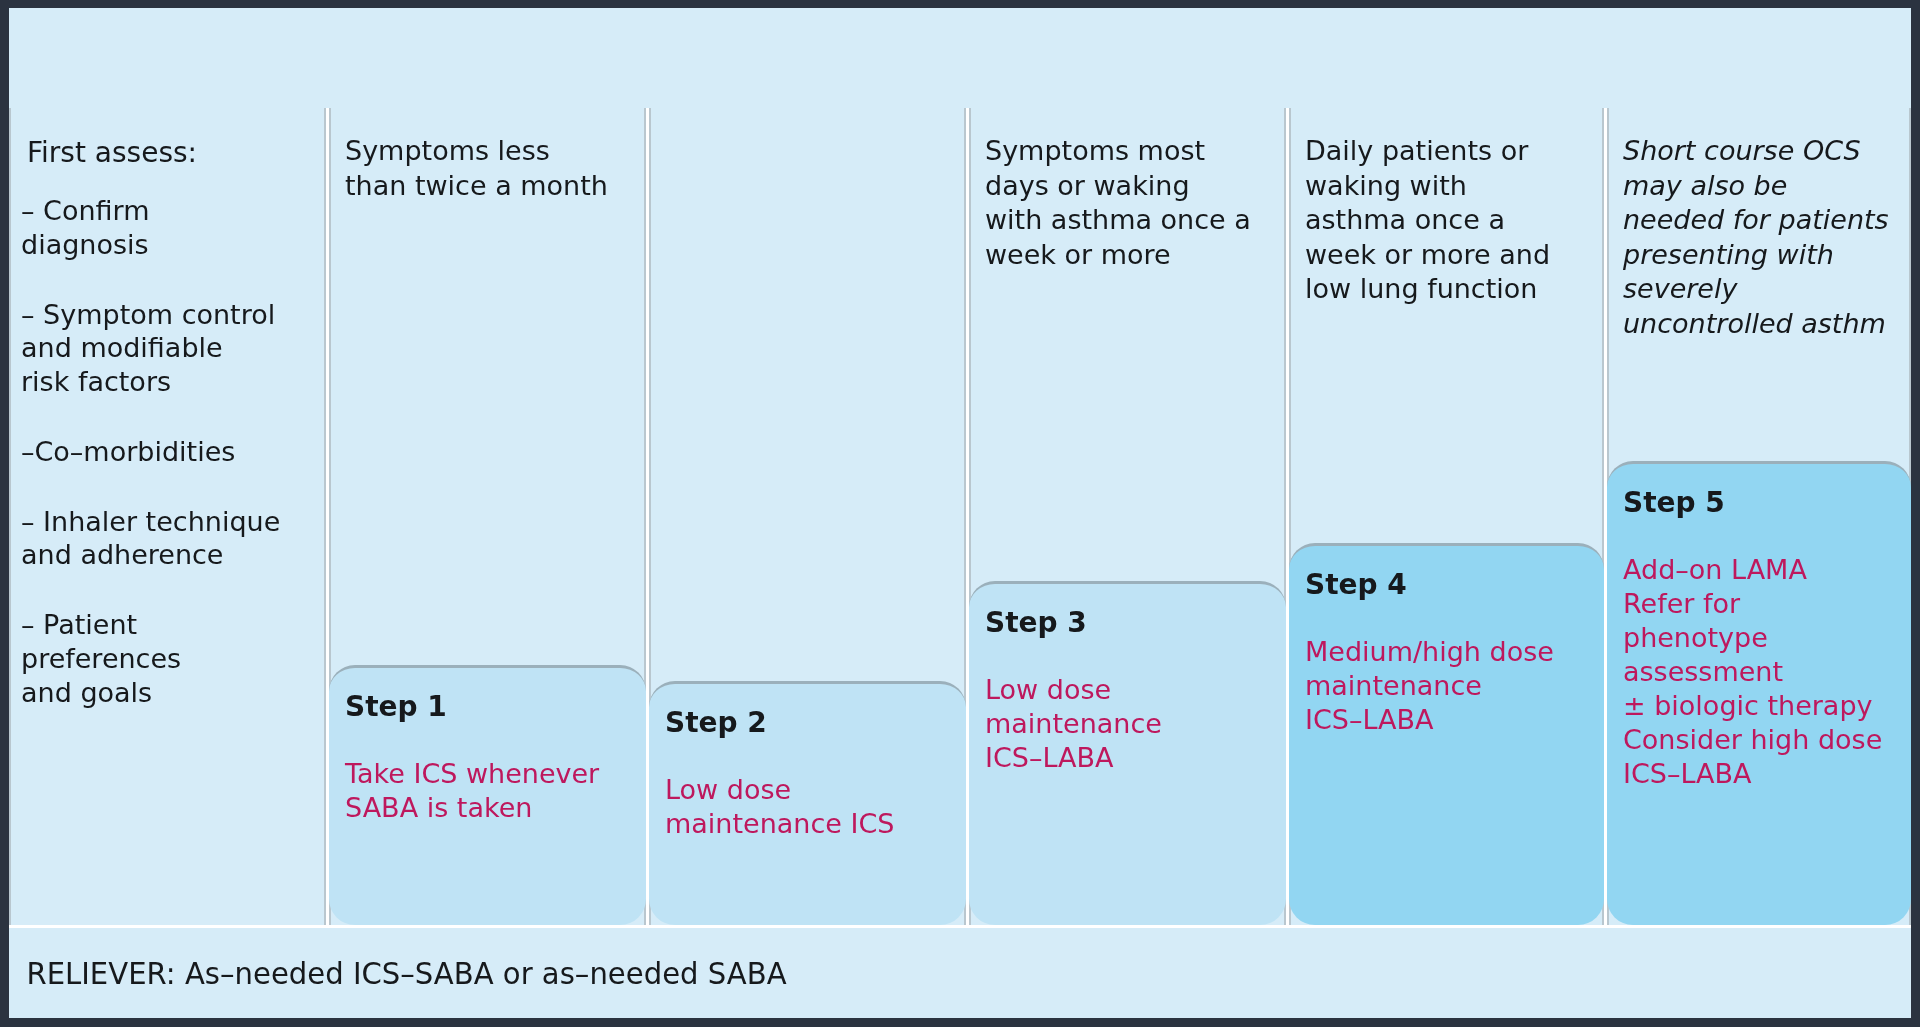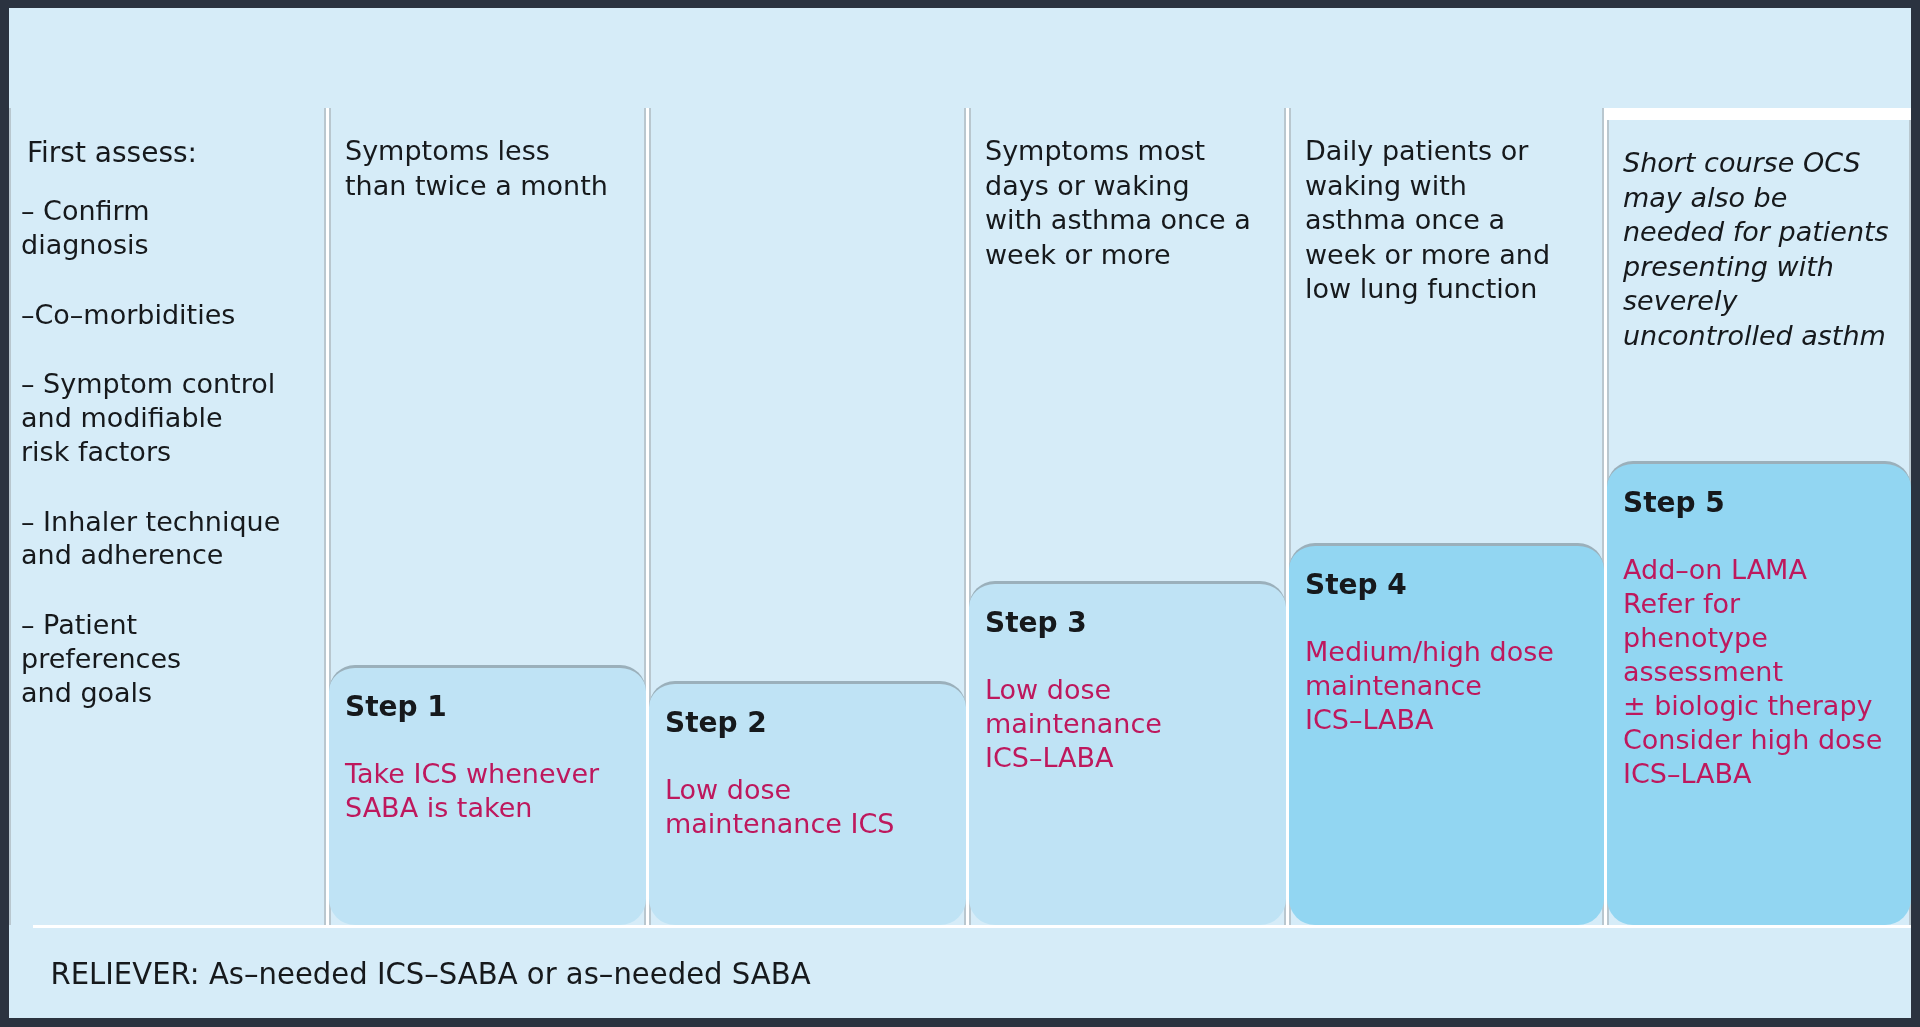--- a/index.html
+++ b/index.html
@@ -50,21 +50,21 @@
     border-right:3px solid #ffffff;
     box-sizing:border-box;
     overflow:hidden;
   }
   .col:last-child{border-right:none;}
   .col-assess{flex:0 0 320px;}
   .col-s1{flex:0 0 320px;}
   .col-s2{flex:0 0 320px;}
   .col-s3{flex:0 0 320px;padding-left:45px;}
   .col-s4{flex:0 0 318px;}
-  .col-s5{flex:1 1 auto;margin-top:12px;}
+  .col-s5{flex:1 1 auto;}
 
   .col-inner{
     position:absolute;left:0;top:0;right:0;bottom:0;
     border:2px solid #b9c7cf;
     border-top:none;border-bottom:none;
     box-sizing:border-box;
   }
 
   .assess-head{
     position:absolute;left:18px;top:28px;
@@ -111,21 +111,20 @@
   .box-s4{height:382px;}
   .box-s5{height:464px;}
 
   
   .reliever{
     position:absolute;left:0;right:0;bottom:0;height:93px;
     background:#d6ecf8;
     border-top:3px solid #ffffff;
     display:flex;align-items:center;
     box-sizing:border-box;
-    margin-left:24px;
   }
   .reliever-text{
     padding-left:18px;
     font-size:30px;color:#16191c;
     white-space:nowrap;
     transform:scaleX(0.97);
     transform-origin:left center;
   }
 </style>
 </head>
@@ -136,24 +135,24 @@
 
 
     <div class="board">
 
       <div class="col col-assess">
         <div class="col-inner"></div>
         <div class="assess-head">First assess:</div>
         <div class="assess-list">
           <div class="assess-item">– Confirm
    diagnosis</div>
-          <div class="assess-item">–Co–morbidities</div>
           <div class="assess-item">– Symptom control
    and modifiable
    risk factors</div>
+          <div class="assess-item">–Co–morbidities</div>
           <div class="assess-item">– Inhaler technique
    and adherence</div>
           <div class="assess-item">– Patient
    preferences
    and goals</div>
         </div>
       </div>
 
       <div class="col col-s1">
         <div class="col-inner"></div>

